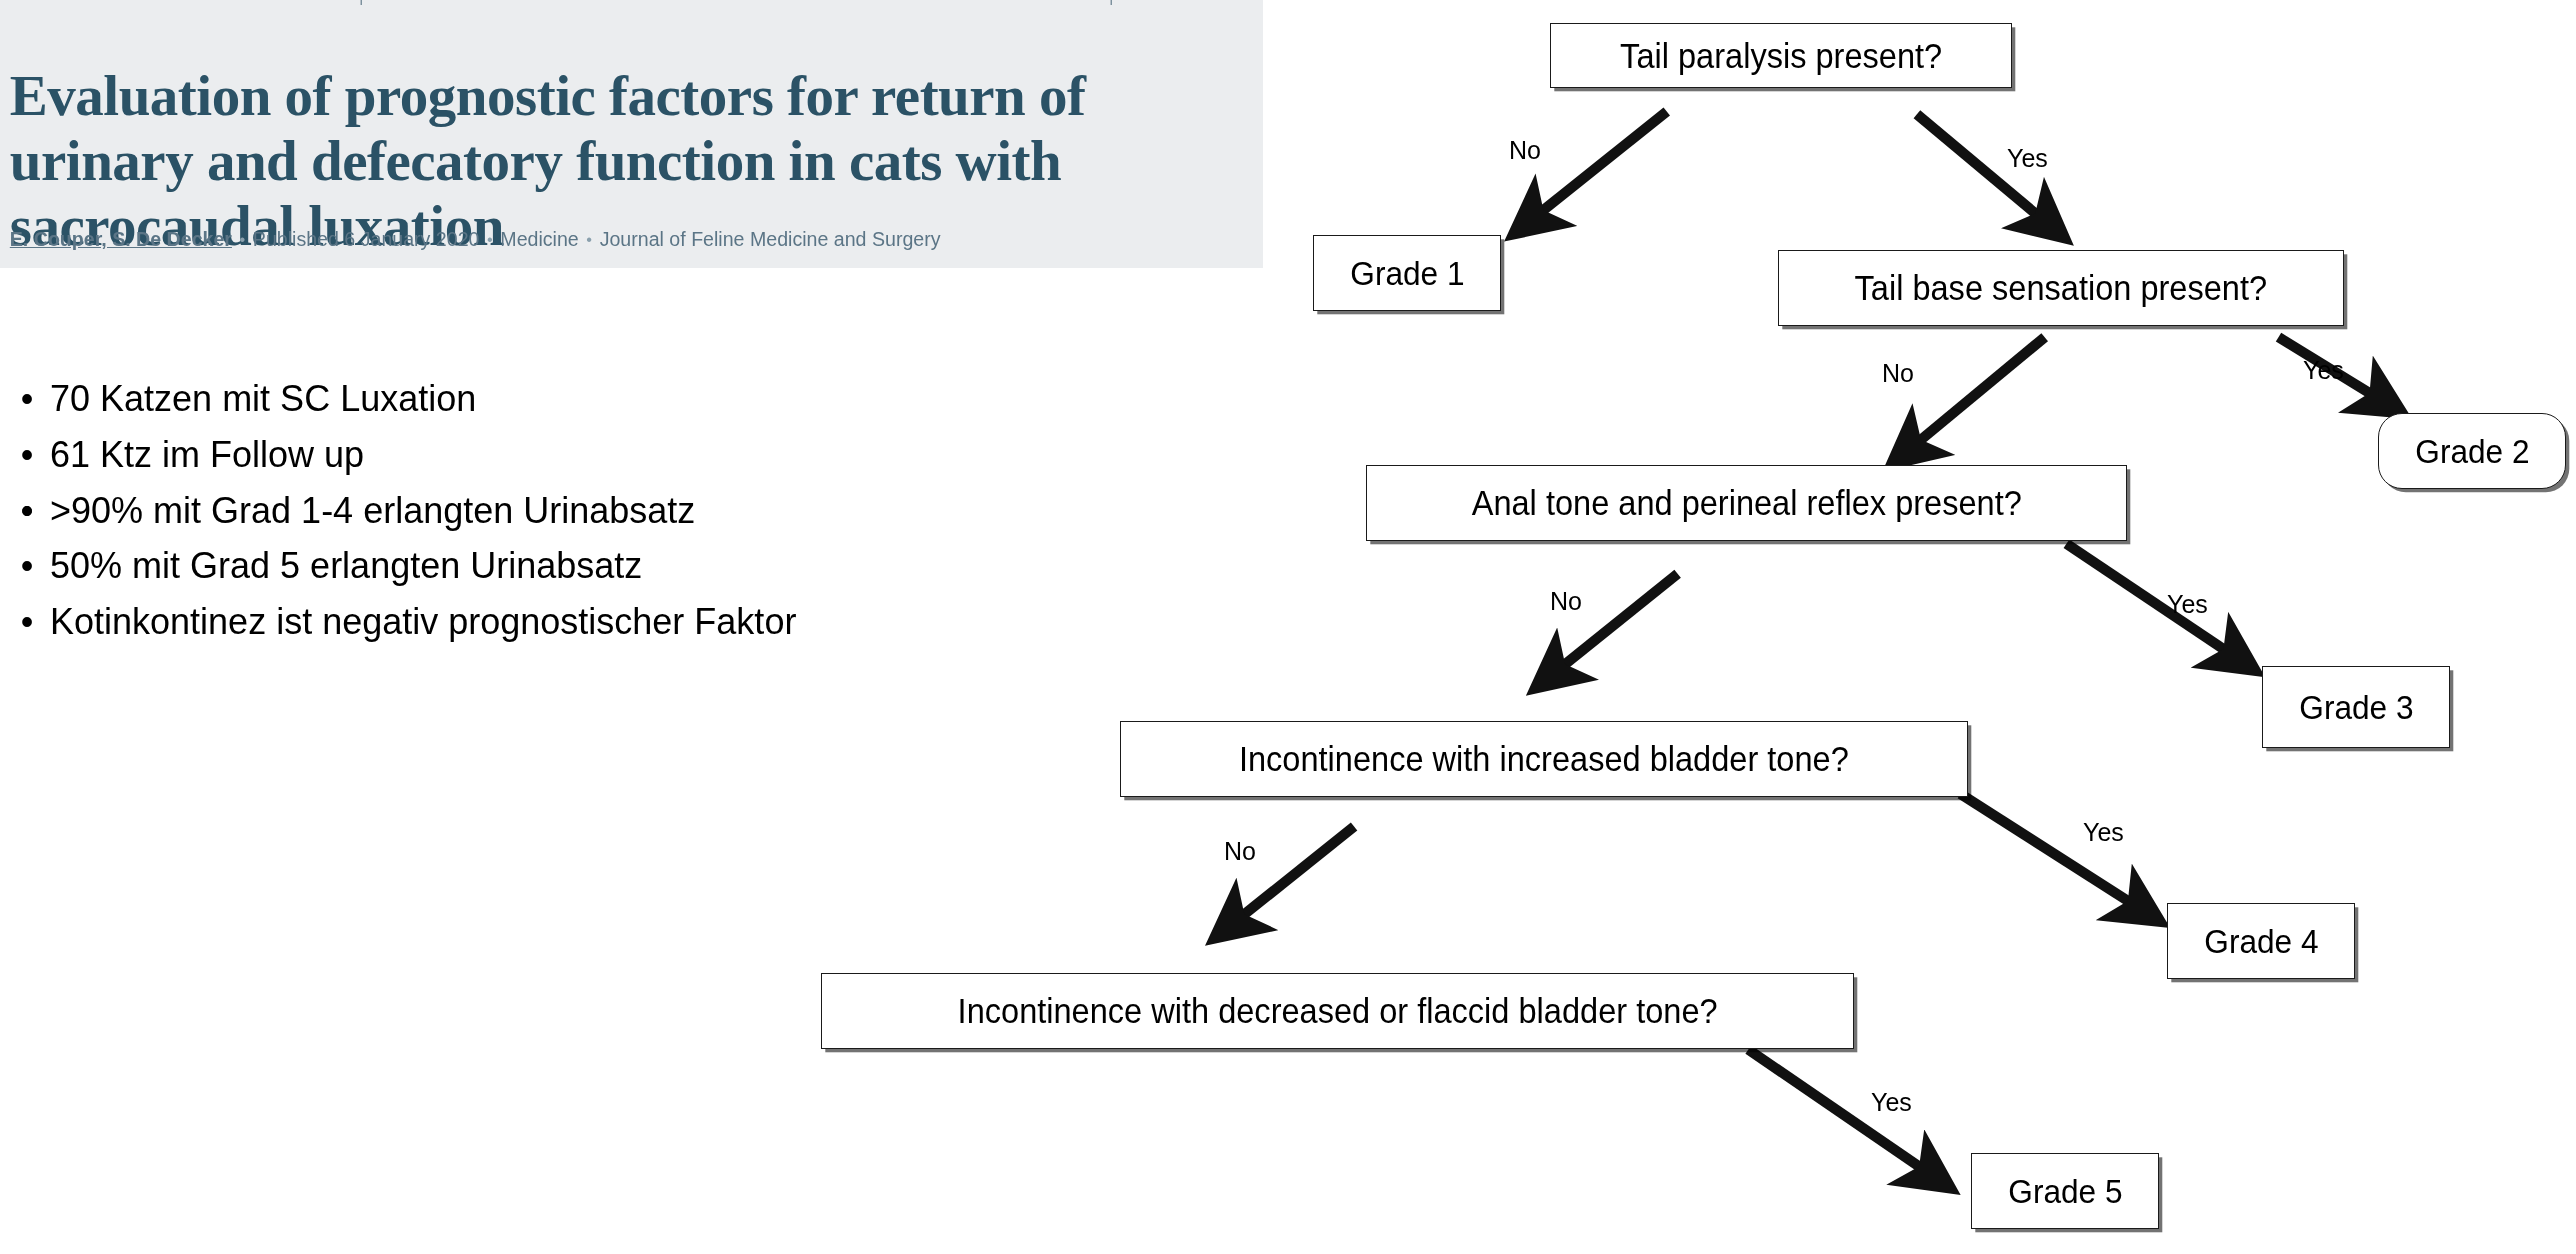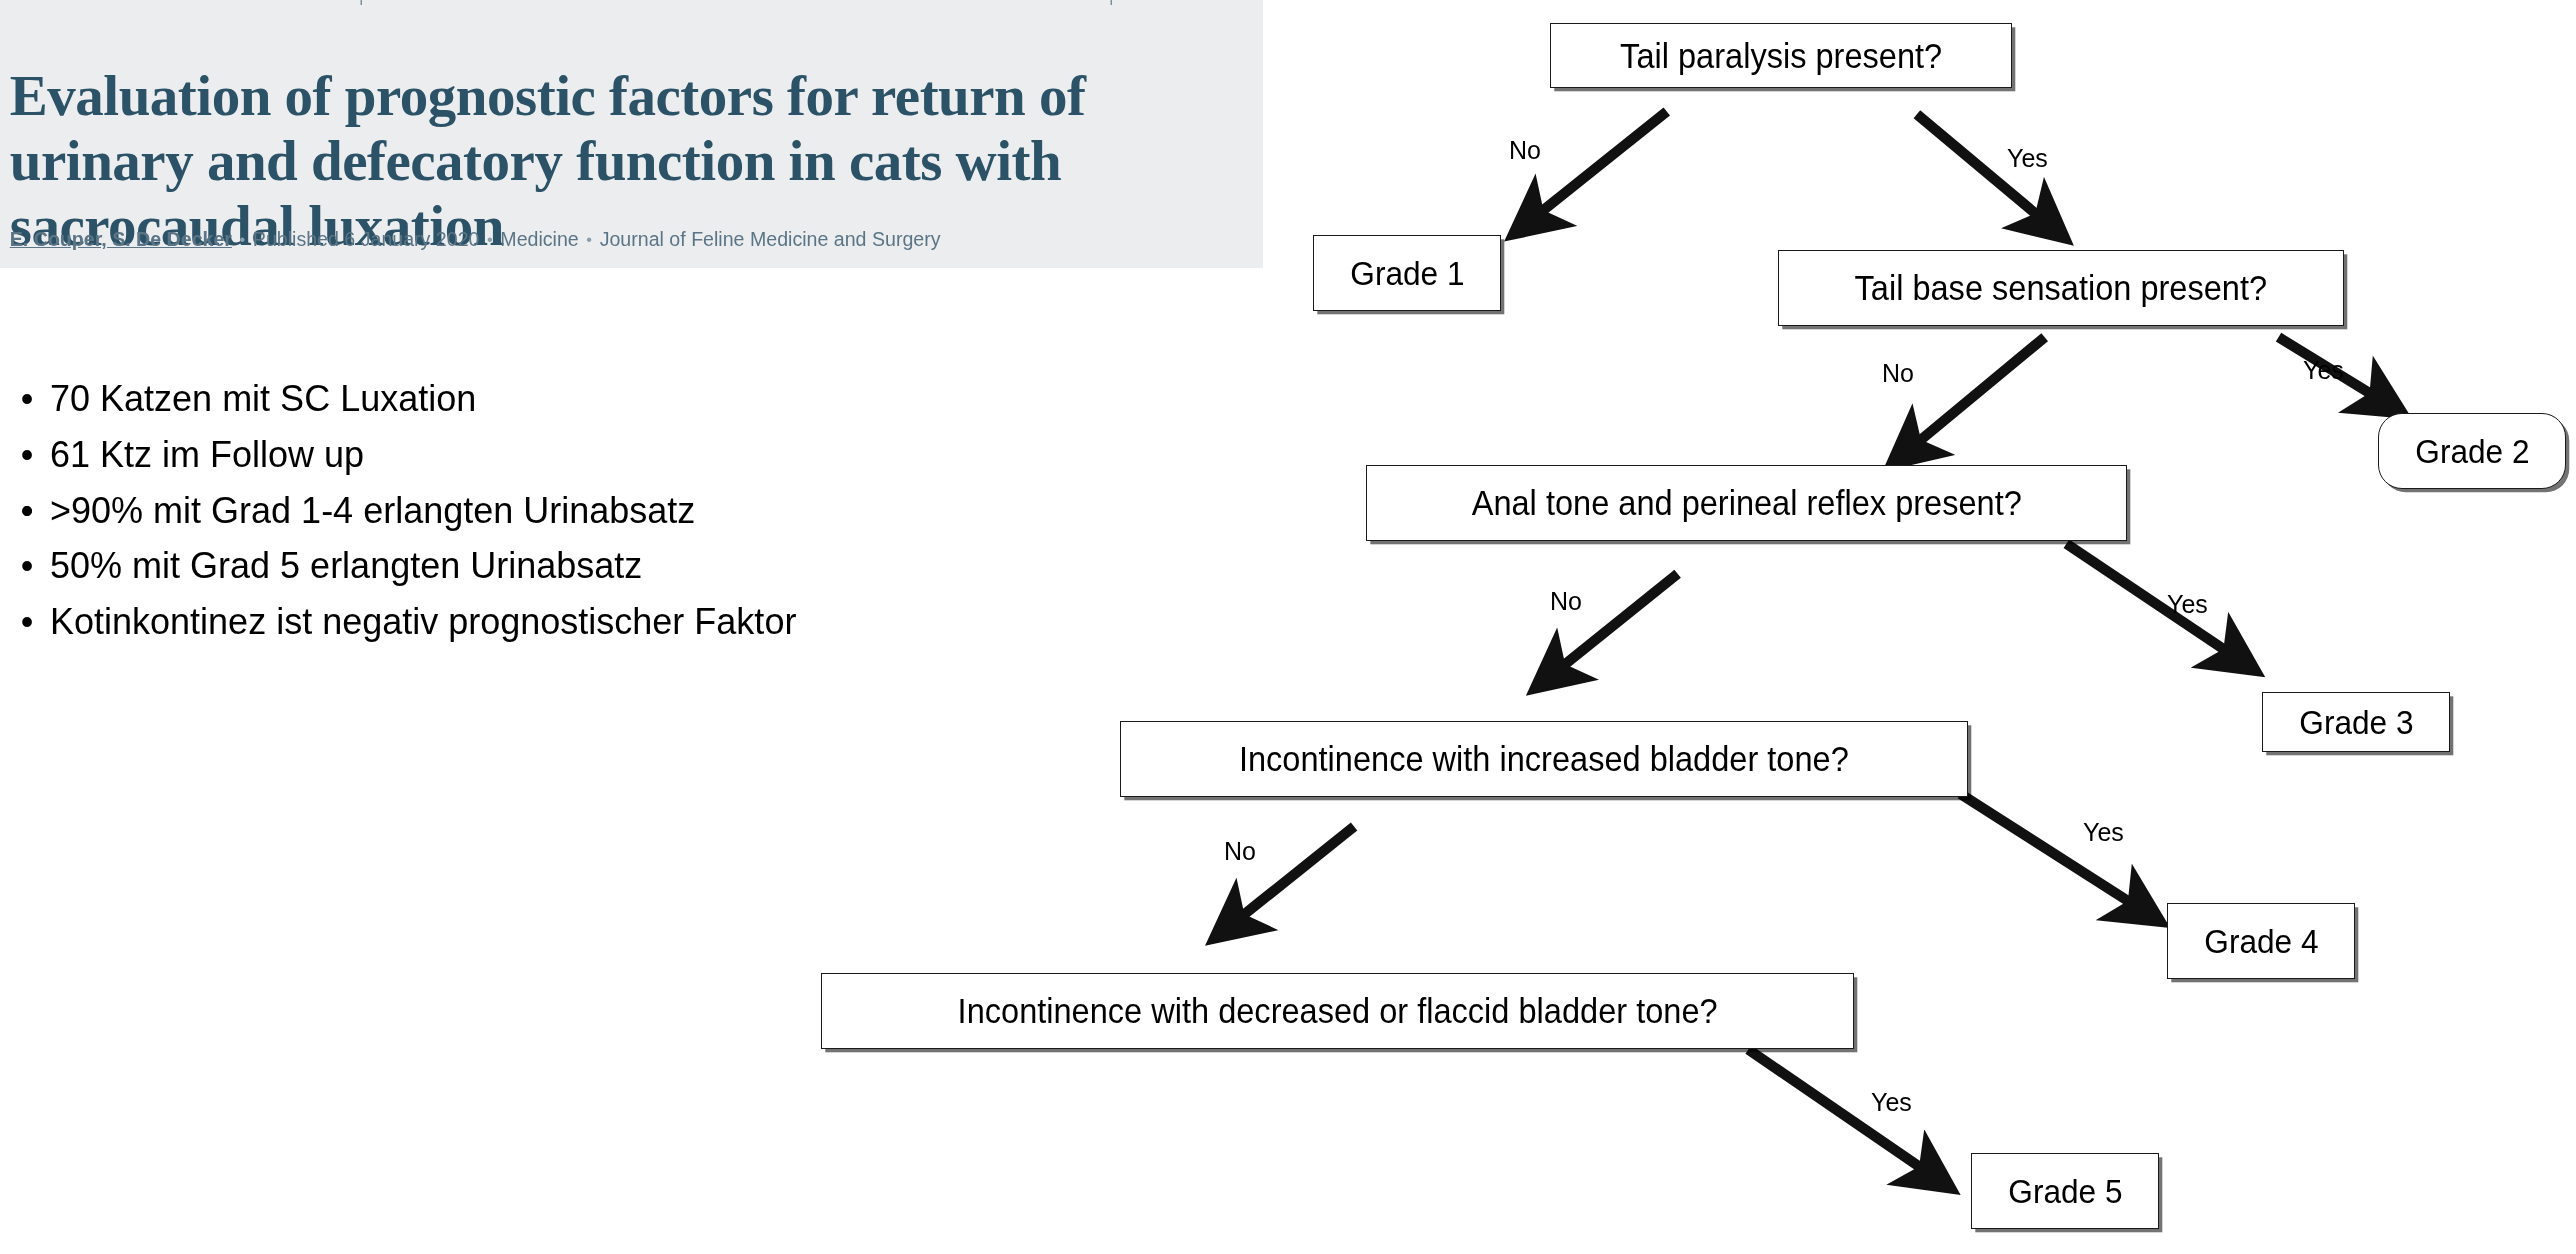--- a/index.html
+++ b/index.html
@@ -161,21 +161,21 @@
   </div>
 
   <div class="node leaf" style="left:2378px; top:413px; width:188px; height:76px;border-radius:24px;">
     <span>Grade 2</span>
   </div>
 
   <div class="node" style="left:1366px; top:465px; width:761px; height:76px;">
     <span>Anal tone and perineal reflex present?</span>
   </div>
 
-  <div class="node leaf" style="left:2262px; top:692px; width:188px; height:60px;">
+  <div class="node leaf" style="left:2262px; top:666px; width:188px; height:82px;">
     <span>Grade 3</span>
   </div>
 
   <div class="node" style="left:1120px; top:721px; width:848px; height:76px;">
     <span>Incontinence with increased bladder tone?</span>
   </div>
 
   <div class="node leaf" style="left:2167px; top:903px; width:188px; height:76px;">
     <span>Grade 4</span>
   </div>

